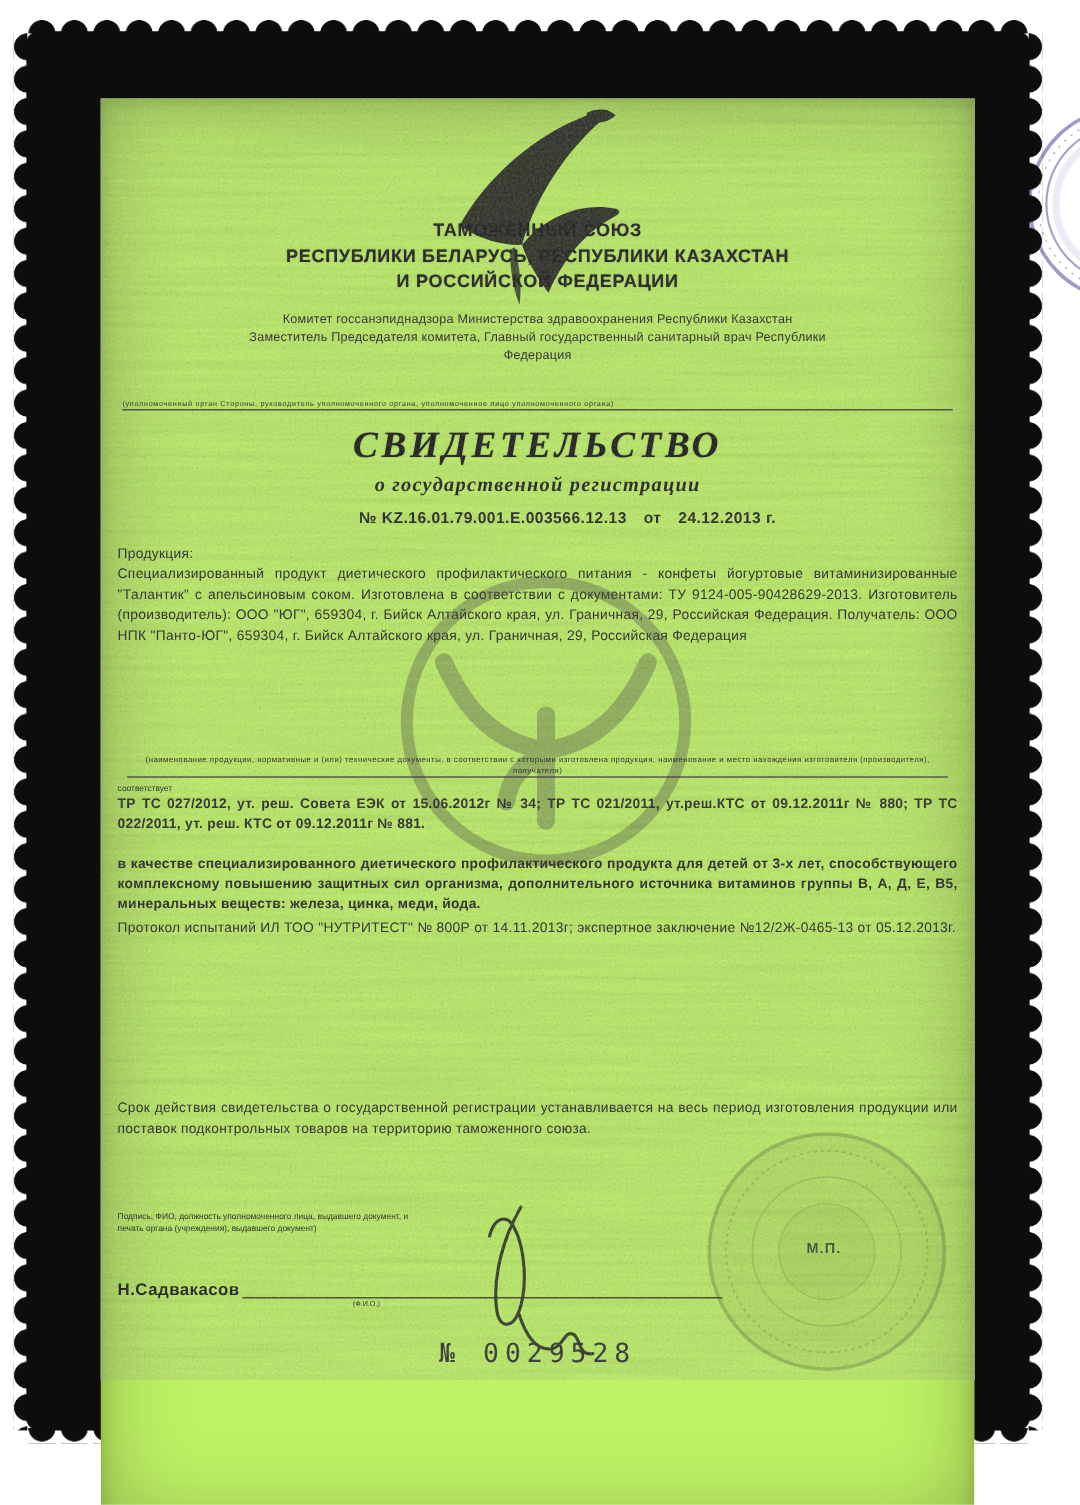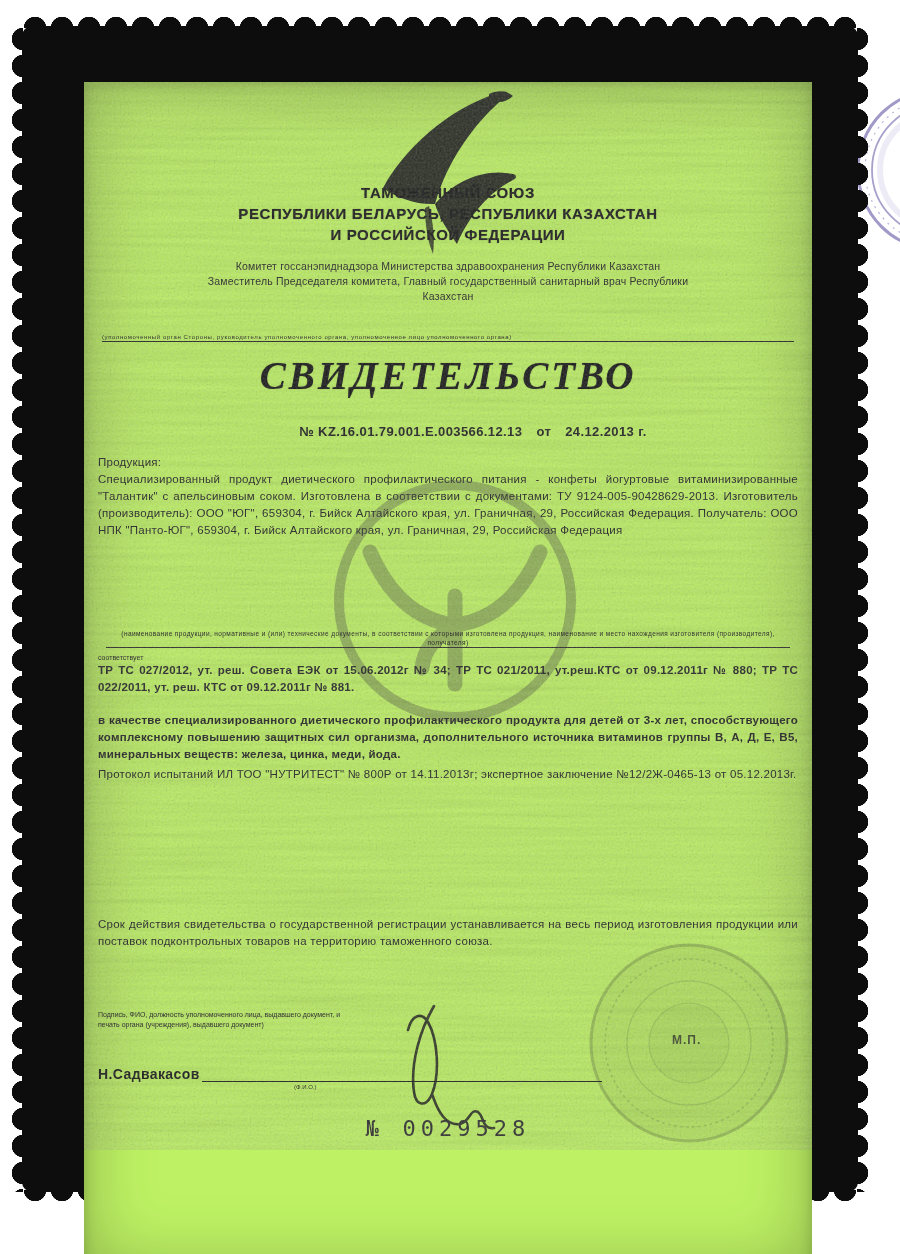--- a/index.html
+++ b/index.html
@@ -31,21 +31,21 @@
     position:absolute;left:84px;top:82px;width:728px;height:1188px;
     background:#bef264;color:#1f1f1f;filter:blur(0.4px);
     box-shadow:inset 0 0 70px rgba(0,0,0,.28), inset 0 0 14px rgba(0,0,0,.18);
   }
   .noise{position:absolute;left:0;top:0;width:728px;height:1068px;pointer-events:none;}
   .abs{position:absolute;}
   .ctr{left:0;width:728px;text-align:center;}
   .hdr{font-weight:bold;font-size:15px;line-height:21px;letter-spacing:.6px;color:#191919;text-shadow:0 0 1px rgba(20,20,20,.55);}
   .committee{font-size:10.5px;line-height:15px;color:#262626;letter-spacing:.2px;}
   .fineline{font-size:6px;color:#1e1e1e;letter-spacing:.6px;white-space:nowrap;overflow:hidden;border-bottom:1.6px solid #222;padding-bottom:1px;}
-  .title-main{font-family:"Liberation Serif",serif;font-style:italic;font-weight:bold;font-size:39px;letter-spacing:3px;color:#161616;text-shadow:0 0 1px rgba(10,10,10,.5);}
+  .title-main{font-family:"Liberation Serif",serif;font-style:italic;font-weight:bold;font-size:31px;letter-spacing:3px;color:#161616;text-shadow:0 0 1px rgba(10,10,10,.5);}
   .title-sub{font-family:"Liberation Serif",serif;font-style:italic;font-weight:bold;font-size:17px;letter-spacing:1px;color:#1c1c1c;}
   .numline{font-weight:bold;font-size:13px;letter-spacing:.4px;color:#202020;}
   .body-par{font-size:11.5px;line-height:17px;text-align:justify;letter-spacing:.25px;color:#222;}
   .fineprint{font-size:6.5px;line-height:9px;color:#1c1c1c;letter-spacing:.4px;text-align:center;border-bottom:1px solid #2a2a2a;}
   .tiny{font-size:7px;line-height:10px;color:#222;}
   .sig-name{font-weight:bold;font-size:14px;letter-spacing:.4px;color:#181818;}
   .serial{font-family:"DejaVu Sans Mono",monospace;font-size:22px;letter-spacing:5px;color:#2e2e2e;}
   .mp{font-weight:bold;font-size:12px;color:rgba(30,30,30,.78);letter-spacing:1px;}
   svg{display:block;}
 </style>
@@ -80,26 +80,27 @@
 
   <div class="abs ctr hdr" style="top:100px;">
     <div>ТАМОЖЕННЫЙ СОЮЗ</div>
     <div>РЕСПУБЛИКИ БЕЛАРУСЬ, РЕСПУБЛИКИ КАЗАХСТАН</div>
     <div>И РОССИЙСКОЙ ФЕДЕРАЦИИ</div>
   </div>
 
   <div class="abs ctr committee" style="top:177px;padding:0 14px;box-sizing:border-box;">
     <div>Комитет госсанэпиднадзора Министерства здравоохранения Республики Казахстан</div>
     <div>Заместитель Председателя комитета, Главный государственный санитарный врач Республики</div>
-    <div>Казахстан</div>
+    <div>Федерация</div>
   </div>
 
   <div class="abs fineline" style="left:18px;top:252px;width:692px;">(уполномоченный орган Стороны, руководитель уполномоченного органа, уполномоченное лицо уполномоченного органа)</div>
 
   <div class="abs ctr title-main" style="top:271px;">СВИДЕТЕЛЬСТВО</div>
+  <div class="abs ctr title-sub" style="top:312px;">о государственной регистрации</div>
   <div class="abs ctr numline" style="top:342px;padding-left:25px;">
     <span>№ KZ.16.01.79.001.Е.003566.12.13</span>
     <span style="margin:0 10px;">от</span>
     <span>24.12.2013 г.</span>
   </div>
 
   <div class="abs body-par" style="left:14px;top:372px;width:700px;">
     <div>Продукция:</div>
     <div>Специализированный продукт диетического профилактического питания - конфеты йогуртовые витаминизированные "Талантик" с апельсиновым соком. Изготовлена в соответствии с документами: ТУ 9124-005-90428629-2013. Изготовитель (производитель): ООО "ЮГ", 659304, г. Бийск Алтайского края, ул. Граничная, 29, Российская Федерация. Получатель: ООО НПК "Панто-ЮГ", 659304, г. Бийск Алтайского края, ул. Граничная, 29, Российская Федерация</div>
   </div>

